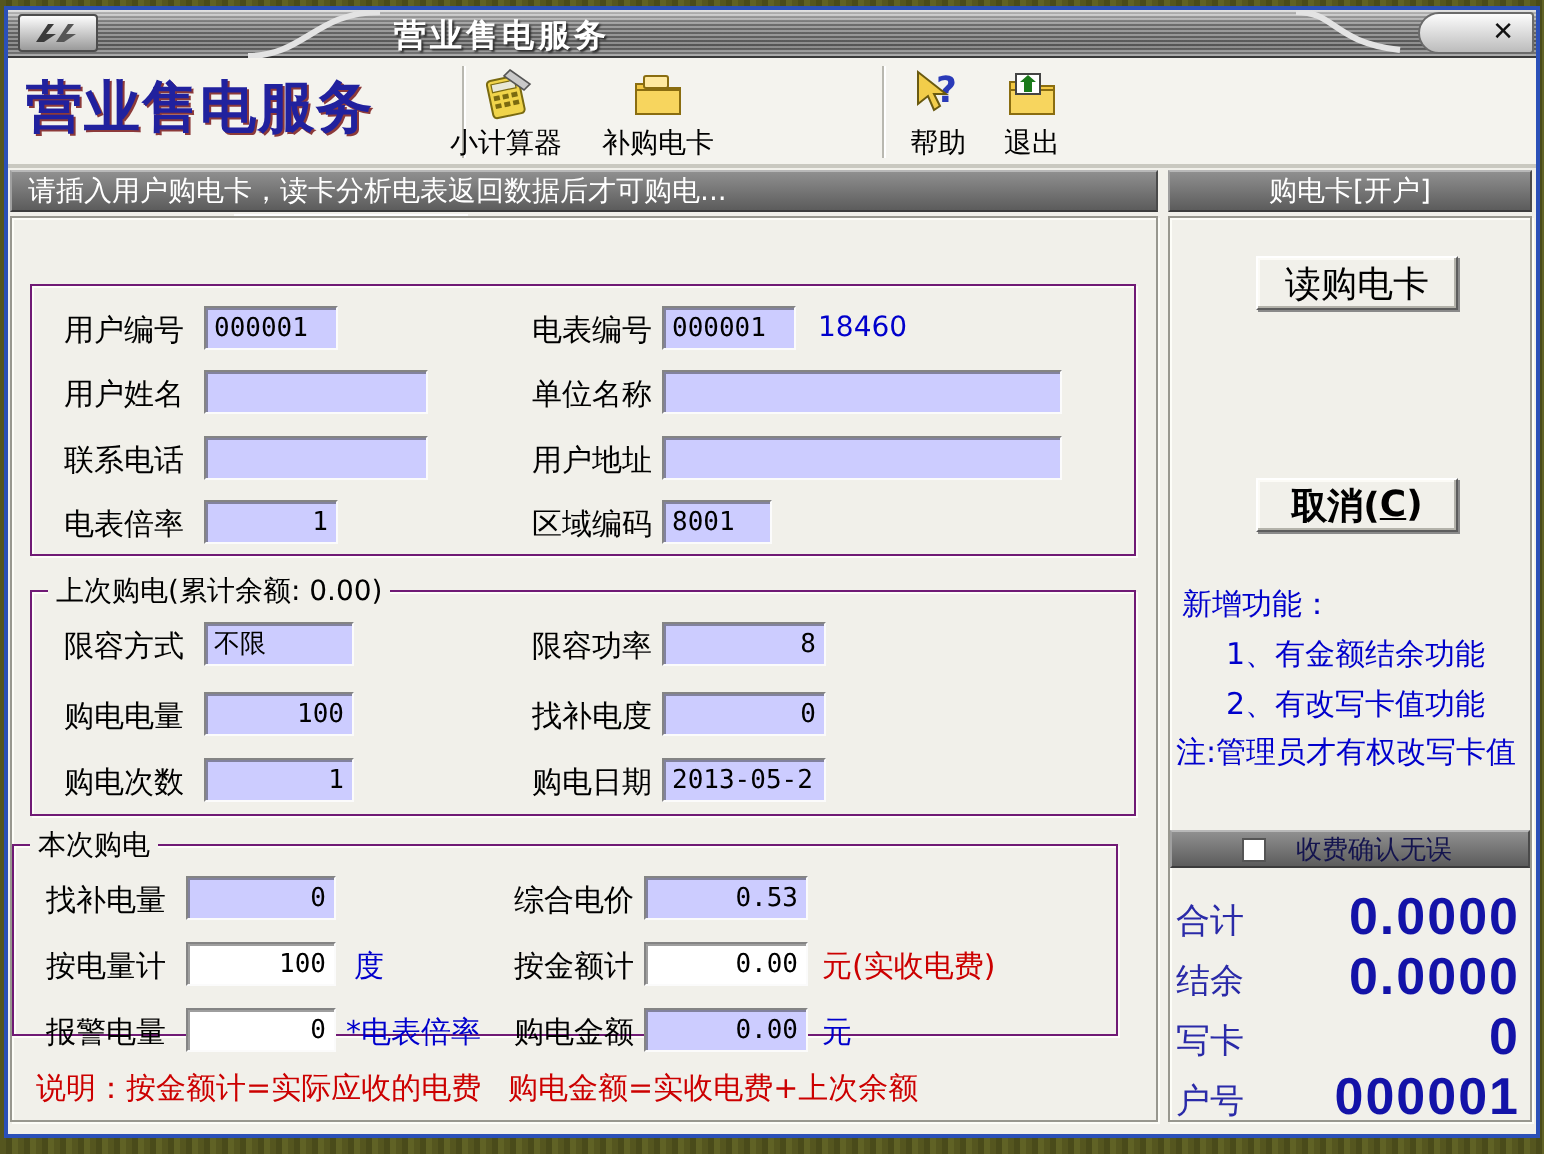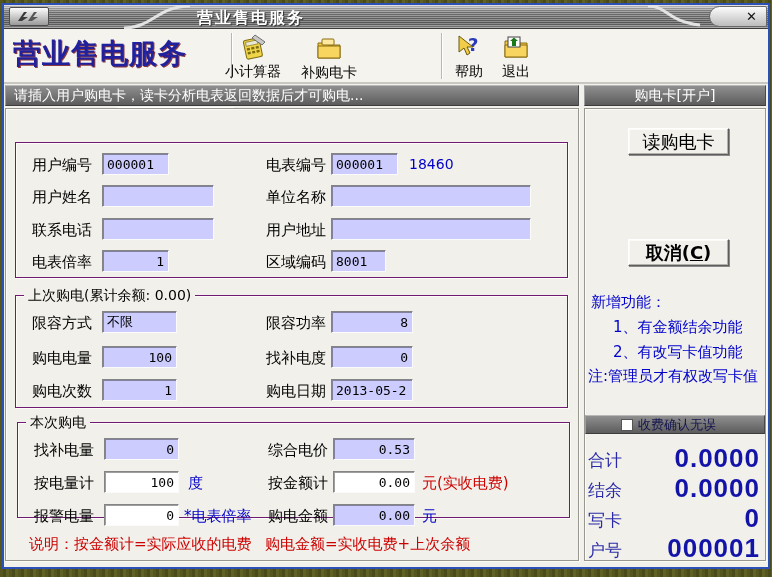--- a/index.html
+++ b/index.html
@@ -110,21 +110,21 @@
     position:absolute; left:624px; width:101px; height:27px;
     background:#f1f0ea; font-size:18px; color:#000;
     border:1px solid; border-color:#ffffff #5d5d5d #5d5d5d #ffffff;
     box-shadow:inset -1px -1px 0 #b3b2aa, inset 1px 1px 0 #fcfbf6, 1px 1px 0 #8a8a8a;
     display:flex; align-items:center; justify-content:center; cursor:default;
   }
   .btn3d.disabled { color:#9b9a92; text-shadow:1px 1px 0 #ffffff; }
   .u { text-decoration:underline; }
   .blue-note { position:absolute; font-size:15px; color:#0000cc; white-space:nowrap; }
   .confirm-bar { position:absolute; left:581px; top:410px; width:180px; height:19px;
-    font-size:13px; color:#14144e; gap:5px; padding-left:35px; }
+    font-size:13px; color:#14144e; gap:15px; padding-left:35px; }
   .chk { width:12px; height:12px; background:#ffffff; border:1px solid #555; flex:0 0 auto; }
   .total-row { position:absolute; left:582px; width:178px; height:30px; }
   .total-label { position:absolute; left:2px; top:6px; font-size:17px; color:#2a2aa8; }
   .total-value { position:absolute; right:4px; top:0; font-size:26px; font-weight:bold; color:#1313a8;
     font-family:"Liberation Sans","DejaVu Sans",sans-serif; letter-spacing:1px; }
 </style>
 </head>
 <body>
 
 <div id="win">
@@ -167,21 +167,21 @@
                 <rect x="12.5" y="18" width="3" height="2.4"></rect>
                 <rect x="17" y="18" width="3" height="2.4"></rect>
             </g>
           </g>
           <path d="M16,2 L26,9 L23,12 L13,5 Z" fill="#c9c9c9" stroke="#555" stroke-width="0.8"></path>
         </svg>
       </span>
       <span class="tlabel">小计算器</span>
     </div>
 
-    <div class="tool-btn" style="left:292px;justify-content:flex-end;">
+    <div class="tool-btn" style="left:292px;">
       <span class="ticon">
         <svg width="28" height="26" viewBox="0 0 28 26">
           <path d="M3,7 L3,22 L25,22 L25,9 L13,9 L11,7 Z" fill="#f4c842" stroke="#8a6d10"></path>
           <path d="M3,10 L25,10 L25,22 L3,22 Z" fill="#f7d55e" stroke="#8a6d10"></path>
           <rect x="7" y="3" width="12" height="6" rx="1" fill="#ffe9a0" stroke="#8a6d10"></rect>
         </svg>
       </span>
       <span class="tlabel">补购电卡</span>
     </div>
 
@@ -311,21 +311,21 @@
       <input class="field fld-r w81 ta-r" readonly="" value="0" style="">
     </div>
     <div class="frow" style="top:83px;">
       <span class="flabel lab-l">购电次数</span>
       <input class="field fld-l w75 ta-r" readonly="" value="1" style="">
       <span class="flabel lab-r">购电日期</span>
       <input class="field fld-r w81 ta-l" readonly="" value="2013-05-21" style="">
     </div>
   </div>
 
-  <div class="group" style="left:13px; top:417px; width:553px; height:96px;">
+  <div class="group" style="left:2px; top:417px; width:553px; height:96px;">
     <span class="group-legend">本次购电</span>
     <div class="frow" style="top:15px;">
       <span class="flabel lab-l">找补电量</span>
       <input class="field fld-l w75 ta-r" readonly="" value="0" style="">
       <span class="flabel lab-r">综合电价</span>
       <input class="field fld-r w81 ta-r" readonly="" value="0.53" style="">
     </div>
     <div class="frow" style="top:48px;">
       <span class="flabel lab-l">按电量计</span>
       <input class="field white fld-l w75 ta-r" value="100" style="">

